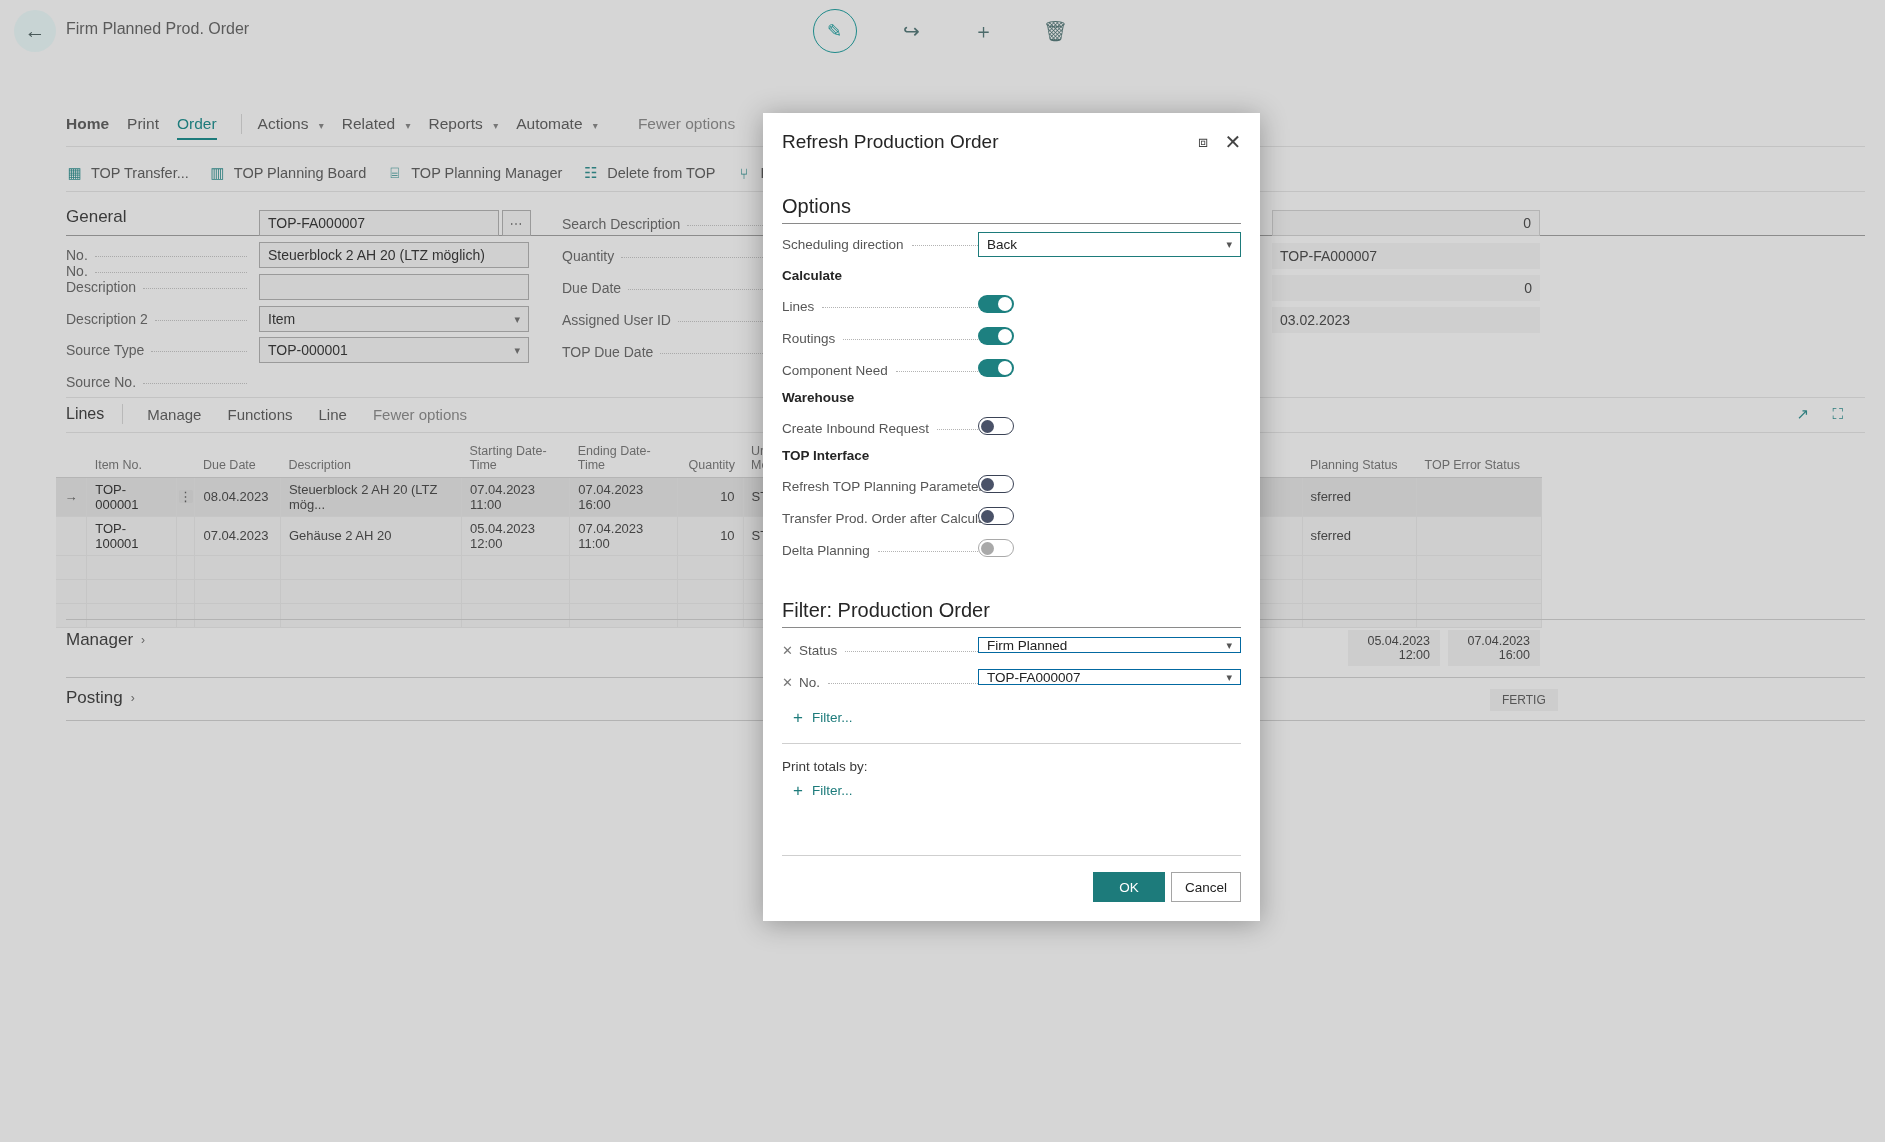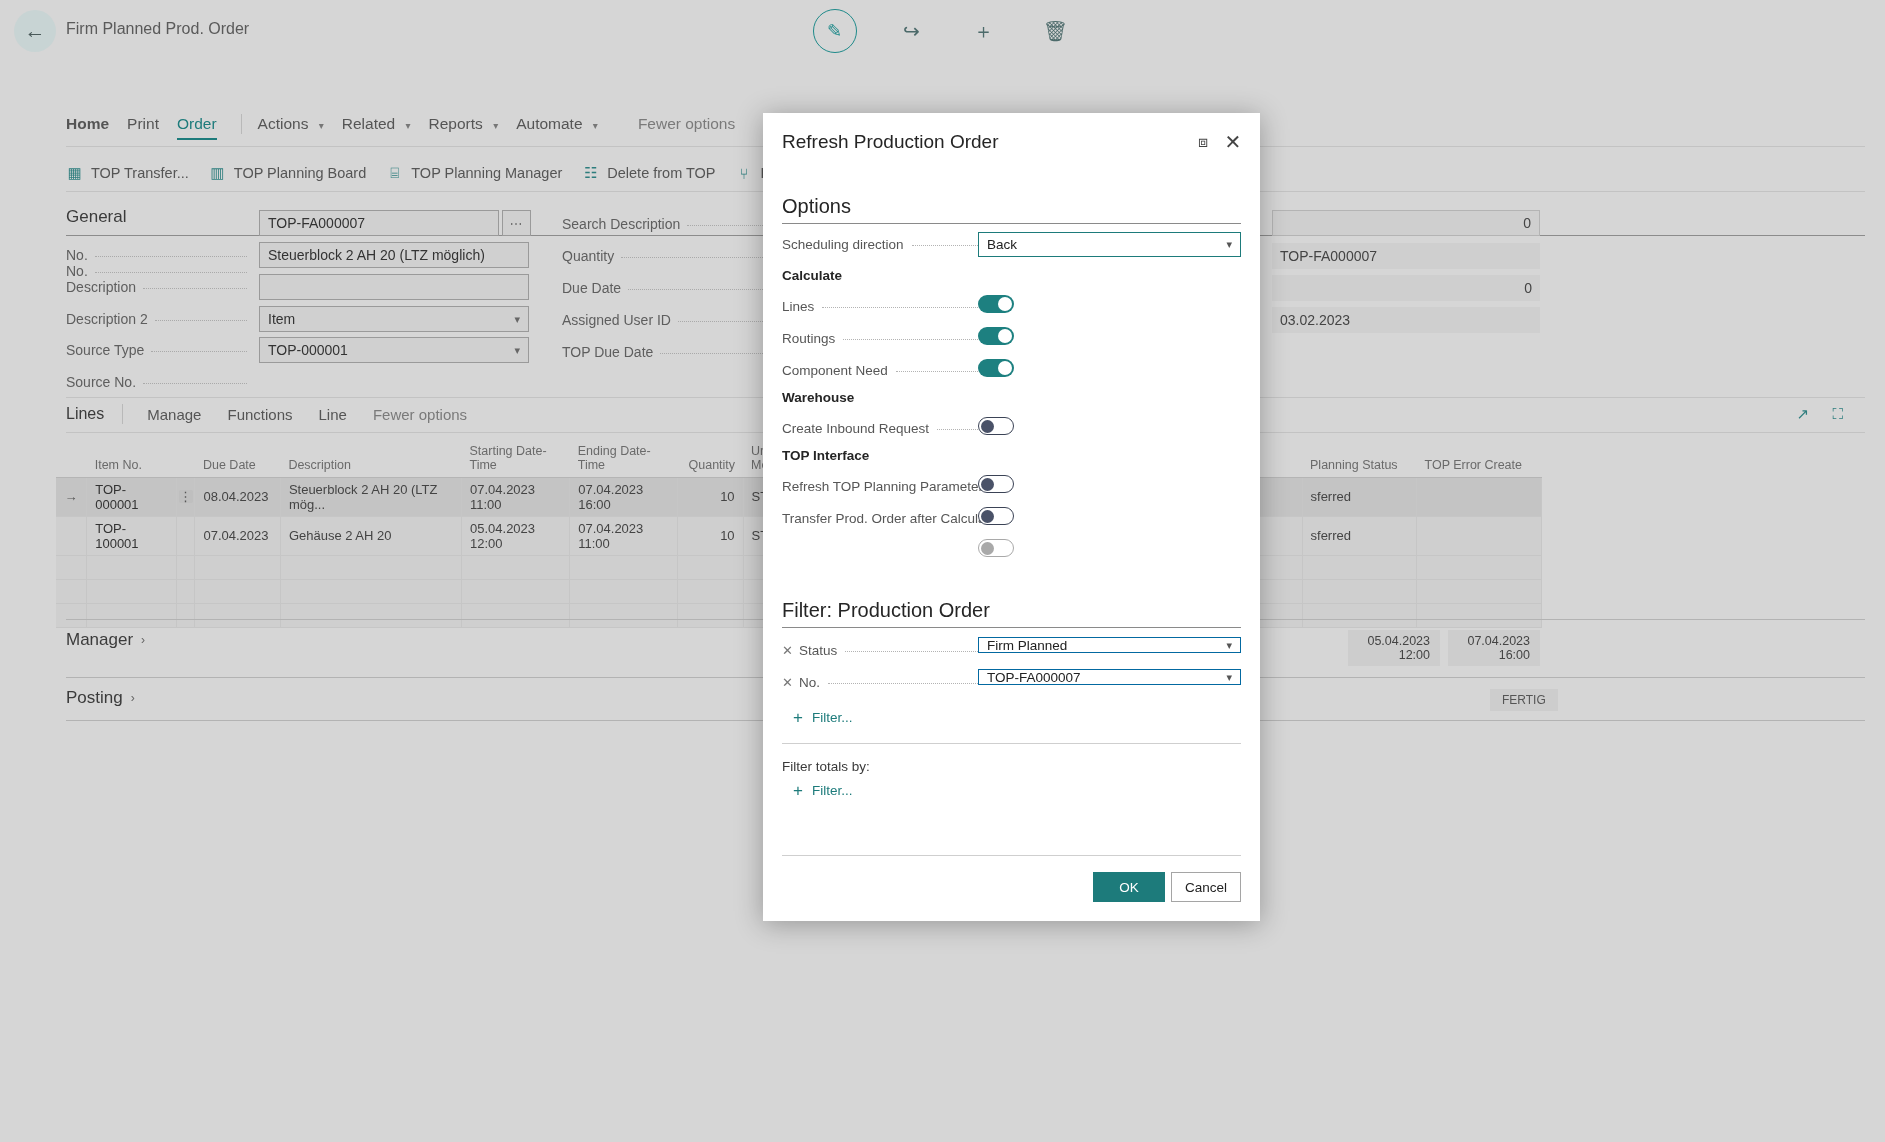--- a/index.html
+++ b/index.html
@@ -392,21 +392,21 @@
         <th style="width:86px;">Item No.</th>
         <th style="width:18px; border-bottom:1px solid #b5b5b5;"></th>
         <th style="width:73px;">Due Date</th>
         <th style="width:174px;">Description</th>
         <th style="width:104px;">Starting Date-Time</th>
         <th style="width:104px;">Ending Date-Time</th>
         <th class="num" style="width:62px;">Quantity</th>
         <th style="width:44px;"><span>Unit of Meas...</span></th>
         <th style="width:480px;"></th>
         <th style="width:110px;">Planning Status</th>
-        <th style="width:120px;">TOP Error Create</th>
+        <th style="width:120px;">TOP Error Status</th>
       </tr>
     </thead>
     <tbody>
       <tr class="sel">
         <td class="arrowcell">→</td>
         <td class="itemno">TOP-000001</td>
         <td style="text-align:center; padding:0;"><span class="dots3">⋮</span></td>
         <td>08.04.2023</td>
         <td>Steuerblock 2 AH 20 (LTZ mög...</td>
         <td>07.04.2023 11:00</td>
@@ -572,20 +572,26 @@
     <div class="m-row" style="top:393px;">
       <div class="m-label">
           <span>Transfer Prod. Order after Calcula...</span>
           <span class="dots"></span>
         </div>
     </div>
     <div class="toggle off" style="left:215px; top:394px;">
         <span class="knob"></span>
       </div>
 
+    <div class="m-row" style="top:425px;">
+      <div class="m-label">
+          <span>Delta Planning</span>
+          <span class="dots"></span>
+        </div>
+    </div>
     <div class="toggle off disabled" style="left:215px; top:426px;">
         <span class="knob"></span>
       </div>
 
     <div class="m-sect" style="top:486px;">Filter: Production Order</div>
     <div class="m-rule" style="top:514px;"></div>
 
     <div class="m-filter-row" style="top:524px;">
       <div class="m-filter-label">
         <span class="x">✕</span>
@@ -609,21 +615,21 @@
       <span>TOP-FA000007</span>
       <span class="chev">▾</span>
     </div>
 
     <div class="addfilter" style="top:596px;">
       <span class="plus">+</span>
       <span>Filter...</span>
     </div>
 
     <div class="m-rule" style="top:630px; background:#cfcfcf;"></div>
-    <div class="m-plain" style="top:646px;">Filter totals by:</div>
+    <div class="m-plain" style="top:646px;">Print totals by:</div>
 
     <div class="addfilter" style="top:669px;">
       <span class="plus">+</span>
       <span>Filter...</span>
     </div>
 
     <div class="m-rule" style="top:742px; background:#cfcfcf;"></div>
 
     <div class="m-btn m-ok" style="left:330px; top:759px; width:72px;">OK</div>
     <div class="m-btn m-cancel" style="left:408px; top:759px; width:70px;">Cancel</div>

